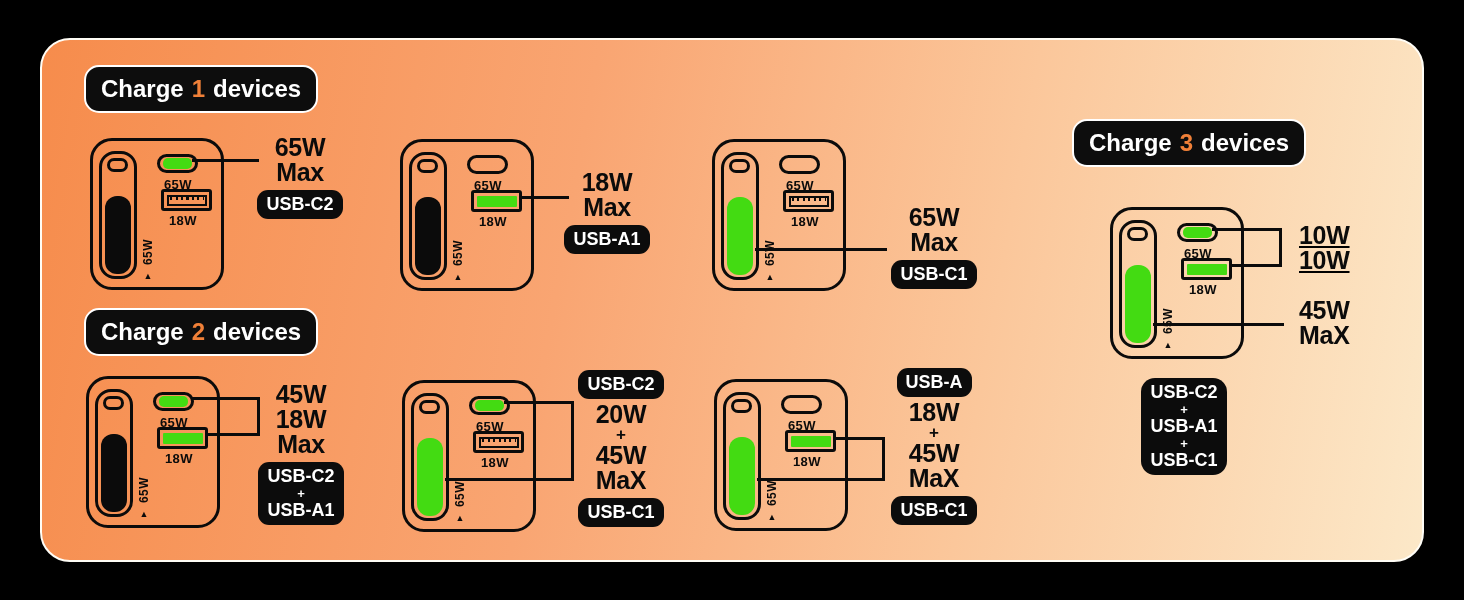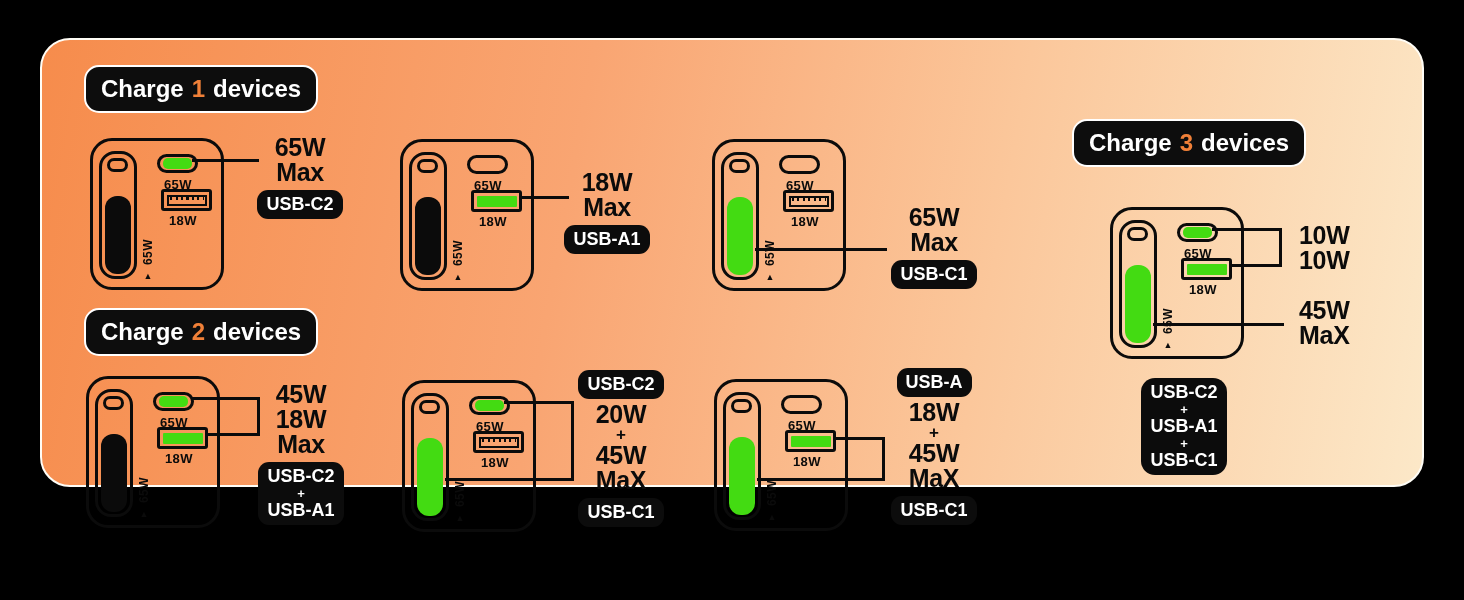--- a/index.html
+++ b/index.html
@@ -9,21 +9,21 @@
   }
   *{margin:0;padding:0;box-sizing:border-box;}
   html,body{width:1464px;height:600px;}
   body{
     background:#000;
     position:relative;
     overflow:hidden;
     font-family:"Liberation Sans", sans-serif;
   }
   .panel{
-    position:absolute;left:40px;top:38px;width:1384px;height:449px;
+    position:absolute;left:40px;top:38px;width:1384px;height:524px;
     border-radius:30px;
     border:2px solid #fffdf6;
     background:linear-gradient(100deg,#F68C4C 0%,#F9A572 38%,#FBC79B 68%,#FCE8C8 100%);
   }
   
   .heading{
     position:absolute;display:inline-flex;gap:8px;align-items:center;
     background:#0d0d0d;border:2.5px solid #fff;border-radius:15px;
     padding:8px 15px;font-size:24px;font-weight:700;color:#fff;white-space:nowrap;
   }
@@ -286,21 +286,21 @@
     <div class="ptext atext">18W</div>
     <div class="side">
       <span class="sidetext">65W</span>
       <span class="arrow">▲</span>
     </div>
   </div>
   <div class="cline" style="left:1170px;top:188px;width:70px;"></div>
   <div class="cline" style="left:1187px;top:224px;width:53px;"></div>
   <div class="cline v" style="left:1237px;top:188px;height:39px;"></div>
   <div class="cline" style="left:1111px;top:283px;width:131px;"></div>
-  <div class="lblcol leftal" style="left:1257px;top:183px;">
+  <div class="lblcol leftal" style="left:1257px;top:183px;text-decoration:underline;">
     <div class="watt">10W</div>
     <div class="watt">10W</div>
   </div>
   <div class="lblcol leftal" style="left:1257px;top:258px;">
     <div class="watt">45W</div>
     <div class="watt">MaX</div>
   </div>
   <div class="lblcol" style="left:1096px;top:338px;width:92px;">
     <div class="tagpill" style="margin-top:0;border-radius:14px;">
       <span>USB-C2</span>

